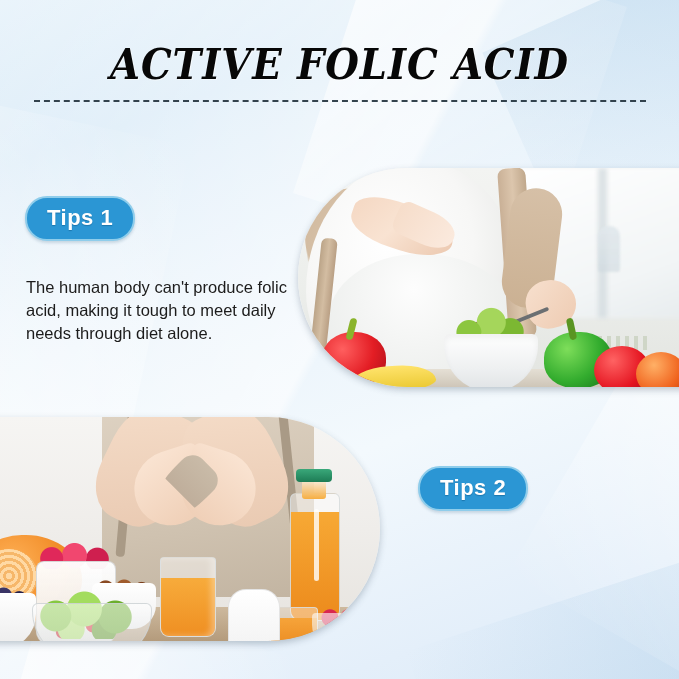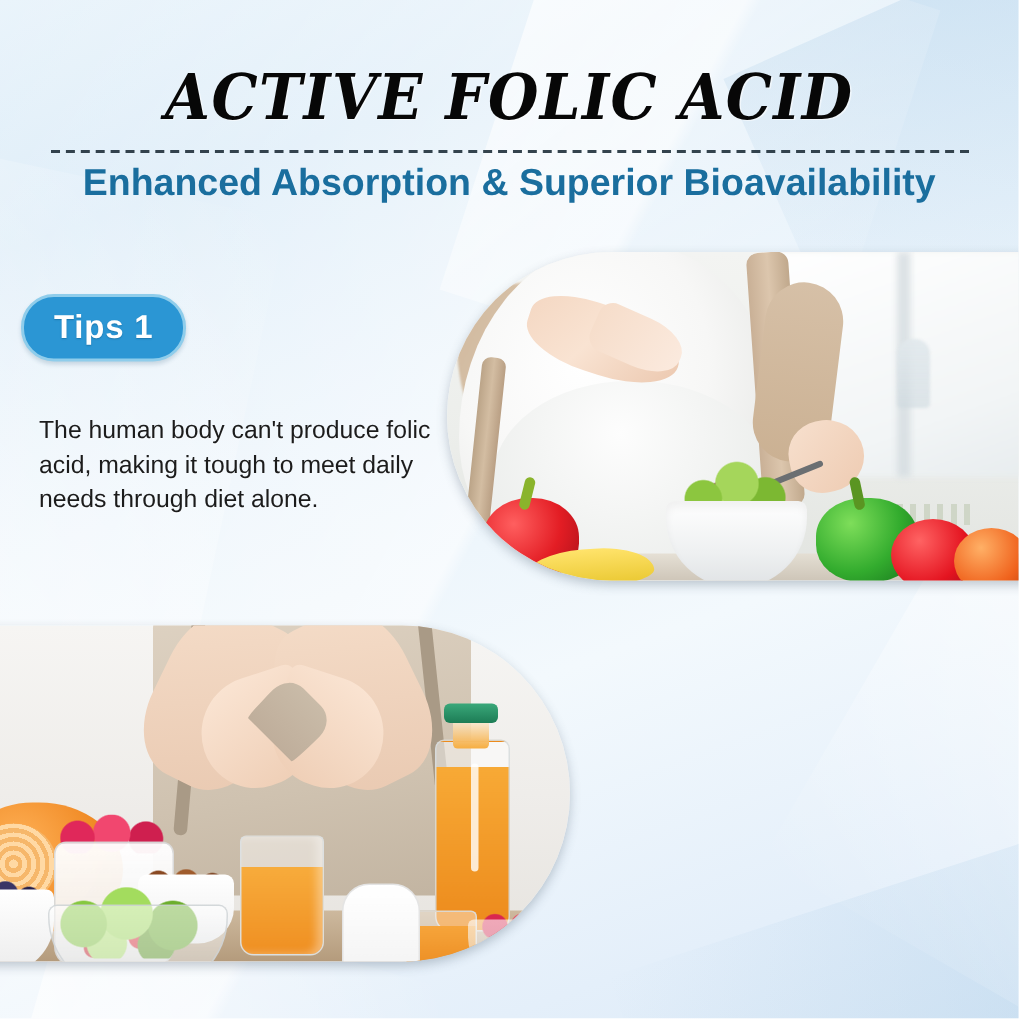--- a/index.html
+++ b/index.html
@@ -80,21 +80,21 @@
   }
   .body-text{
     position:absolute;
     font-size:16.5px;
     line-height:23px;
     color:#1c1c1c;
     z-index:6;
     text-shadow:0 1px 0 rgba(255,255,255,.4);
     margin-top:29px;
   }
-  #tip1-badge{left:14px;top:196px;}
+  #tip1-badge{left:25px;top:196px;}
   #tip1-text{left:26px;top:247px;width:270px;}
   #tip2-badge{left:418px;top:466px;}
   #tip2-text{left:417px;top:518px;width:250px;}
 
   
   .photo{position:absolute;overflow:hidden;z-index:3;
          box-shadow:0 3px 7px rgba(60,80,100,.30);}
   
   #photo1{
     left:298px;top:168px;width:395px;height:219px;
@@ -280,21 +280,20 @@
   <div class="facet f1"></div>
   <div class="facet f2"></div>
   <div class="facet f3"></div>
   <div class="facet f4"></div>
   <div class="facet f5"></div>
   <div class="facet f6"></div>
 
   <div class="header">
     <h1 class="title">ACTIVE FOLIC ACID</h1>
     <div class="rule"></div>
-    <p class="subtitle">Enhanced Absorption &amp; Superior Bioavailability</p>
   </div>
 
   <div class="photo" id="photo1">
     <div class="scene">
       <div class="s1-bg"></div>
       <div class="s1-win"></div>
       <div class="s1-winbar"></div>
       <div class="s1-glass"></div>
       <div class="s1-arm-l"></div>
       <div class="s1-shirt"></div>
@@ -348,14 +347,15 @@
       <div class="s2-cap"></div>
       <div class="s2-straw"></div>
       <div class="s2-juiceglass"></div>
       <div class="s2-sidejuice"></div>
       <div class="s2-bowlR-in"></div>
       <div class="s2-bowlR"></div>
       <div class="s2-milk"></div>
     </div>
   </div>
 
+  <div class="badge" id="tip2-badge">Tips 2</div>
 
 </div>
 
 </body></html>

